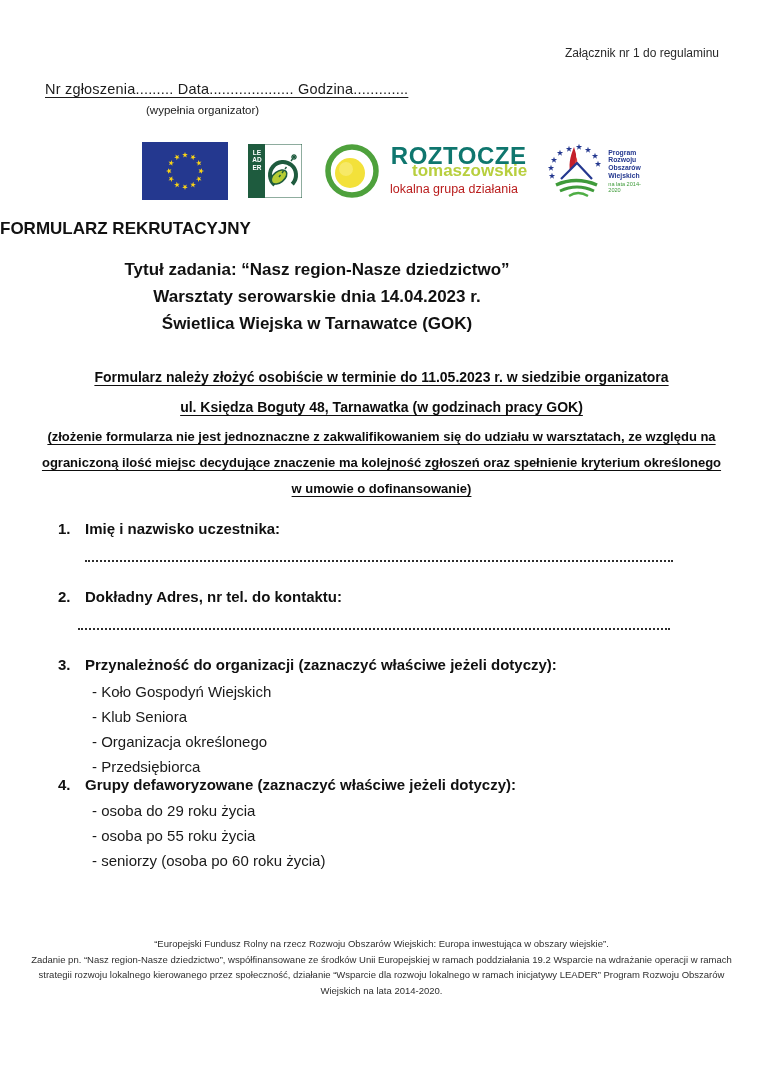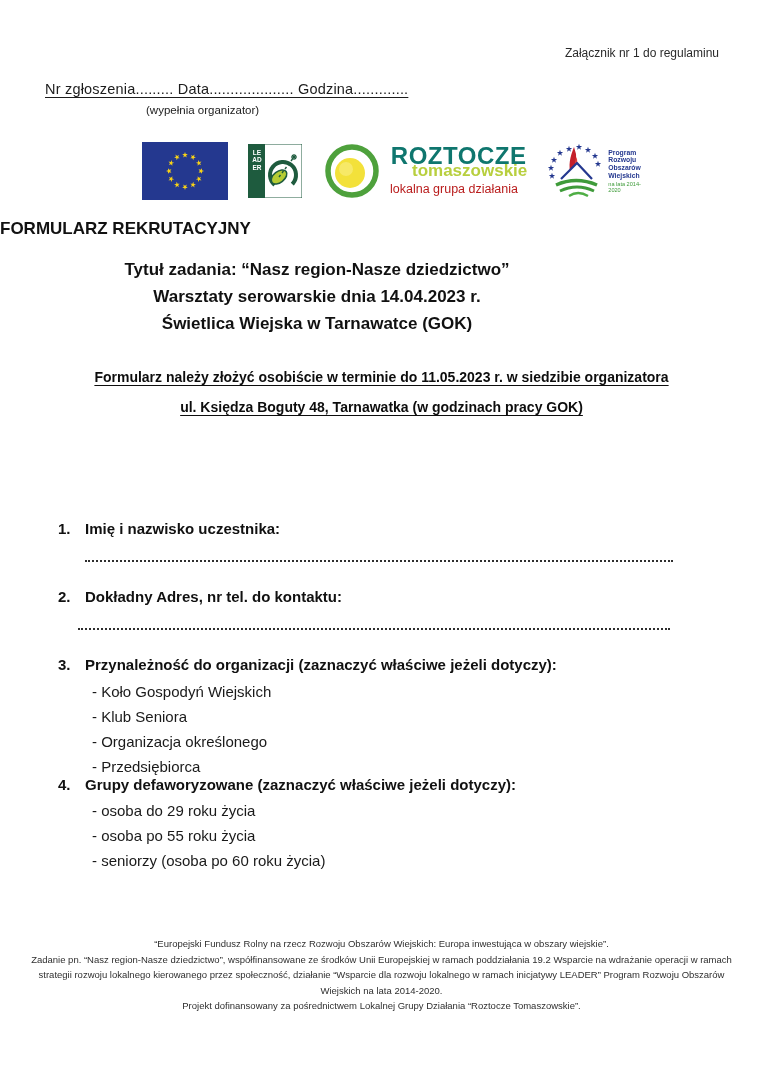--- a/index.html
+++ b/index.html
@@ -183,20 +183,21 @@
 
 <div class="abs task-block">
   <div>Tytuł zadania: “Nasz region-Nasze dziedzictwo”</div>
   <div>Warsztaty serowarskie dnia 14.04.2023 r.</div>
   <div>Świetlica Wiejska w Tarnawatce (GOK)</div>
 </div>
 
 <div class="abs submission-block">
   <div class="submission-l1">Formularz należy złożyć osobiście w terminie do 11.05.2023 r. w siedzibie organizatora</div>
   <div class="submission-l2">ul. Księdza Boguty 48, Tarnawatka (w godzinach pracy GOK)</div>
+  <div class="submission-note">(złożenie formularza nie jest jednoznaczne z zakwalifikowaniem się do udziału w warsztatach, ze względu na ograniczoną ilość miejsc decydujące znaczenie ma kolejność zgłoszeń oraz spełnienie kryterium określonego w umowie o dofinansowanie)</div>
 </div>
 
 <div class="abs field-label" style="top:520px; left:58px;">
   <span class="field-num">1.</span>
   <span>Imię i nazwisko uczestnika:</span>
 </div>
 <div class="abs dots" style="top:560px; left:85px; width:588px;"></div>
 
 <div class="abs field-label" style="top:588px; left:58px;">
   <span class="field-num">2.</span>
@@ -217,14 +218,13 @@
   <span class="field-num">4.</span>
   <span>Grupy defaworyzowane (zaznaczyć właściwe jeżeli dotyczy):</span>
 </div>
 <div class="abs option-item" style="top:802px; left:92px;">- osoba do 29 roku życia</div>
 <div class="abs option-item" style="top:827px; left:92px;">- osoba po 55 roku życia</div>
 <div class="abs option-item" style="top:852px; left:92px;">- seniorzy (osoba po 60 roku życia)</div>
 
 <div class="abs footer">
   <p>“Europejski Fundusz Rolny na rzecz Rozwoju Obszarów Wiejskich: Europa inwestująca w obszary wiejskie”.</p>
   <p>Zadanie pn. “Nasz region-Nasze dziedzictwo”, współfinansowane ze środków Unii Europejskiej w ramach poddziałania 19.2 Wsparcie na wdrażanie operacji w ramach strategii rozwoju lokalnego kierowanego przez społeczność, działanie “Wsparcie dla rozwoju lokalnego w ramach inicjatywy LEADER” Program Rozwoju Obszarów Wiejskich na lata 2014-2020.</p>
-  <p>Projekt dofinansowany za pośrednictwem Lokalnej Grupy Działania “Roztocze Tomaszowskie”.</p>
 </div>
 
 </body></html>

